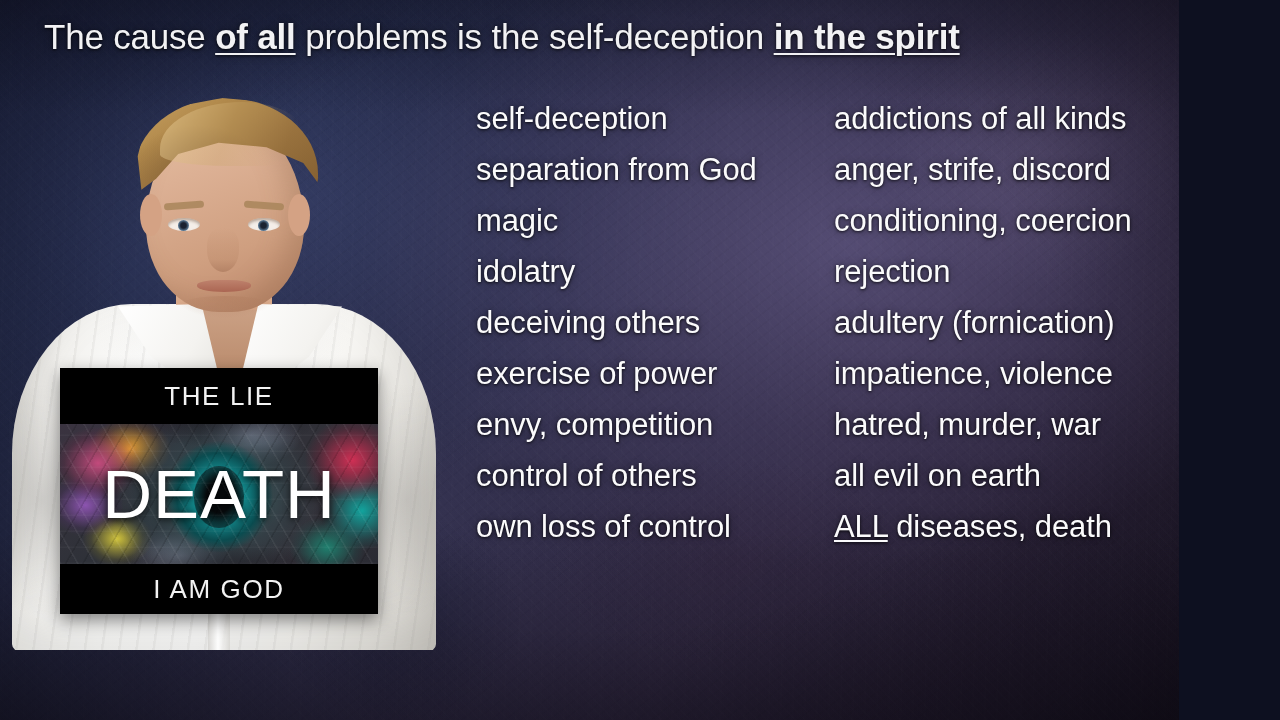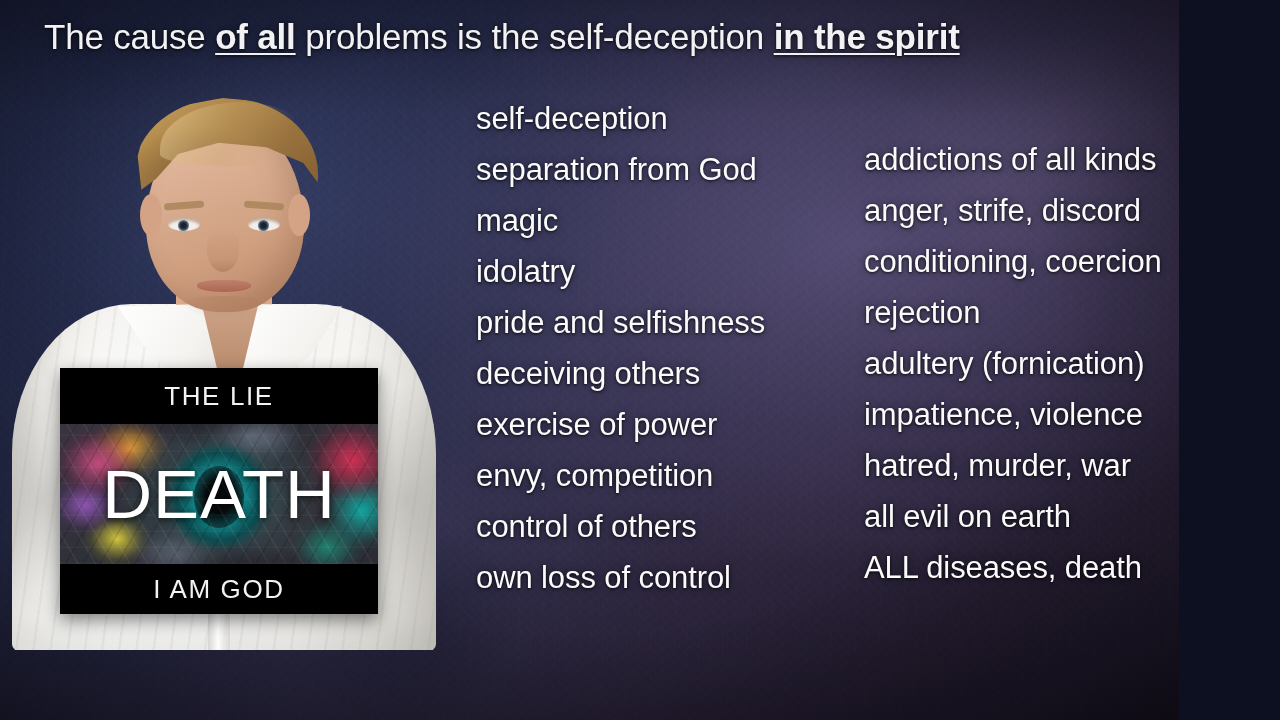--- a/index.html
+++ b/index.html
@@ -71,23 +71,24 @@
     position: absolute;
     top: 93px;
     color: #fbfbfc;
     font-size: 31px;
     line-height: 51px;
     letter-spacing: -0.1px;
     white-space: nowrap;
     text-shadow: 0 1px 3px rgba(0,0,0,0.80), 0 0 9px rgba(0,0,0,0.40);
   }
   .col-left  { left: 476px; }
-  .col-right { left: 864px; margin-top: 41px; }
+  .col-right { left: 834px; }
   .col .item { height: 51px; }
   .col .item .u {
+    text-decoration: underline;
     text-underline-offset: 3px;
     text-decoration-thickness: 2px;
   }
 
   
   .person {
     position: absolute;
     left: 0px; top: 72px;
     width: 450px; height: 578px;
     overflow: hidden;
@@ -357,21 +358,20 @@
       <div class="card-death">DEATH</div>
     </div>
     <div class="card-band bottom">I AM GOD</div>
   </div>
 
   <div class="col col-left">
     <div class="item">self-deception</div>
     <div class="item">separation from God</div>
     <div class="item">magic</div>
     <div class="item">idolatry</div>
-    <div class="item">pride and selfishness</div>
     <div class="item">deceiving others</div>
     <div class="item">exercise of power</div>
     <div class="item">envy, competition</div>
     <div class="item">control of others</div>
     <div class="item">own loss of control</div>
   </div>
 
   <div class="col col-right">
     <div class="item">addictions of all kinds</div>
     <div class="item">anger, strife, discord</div>

